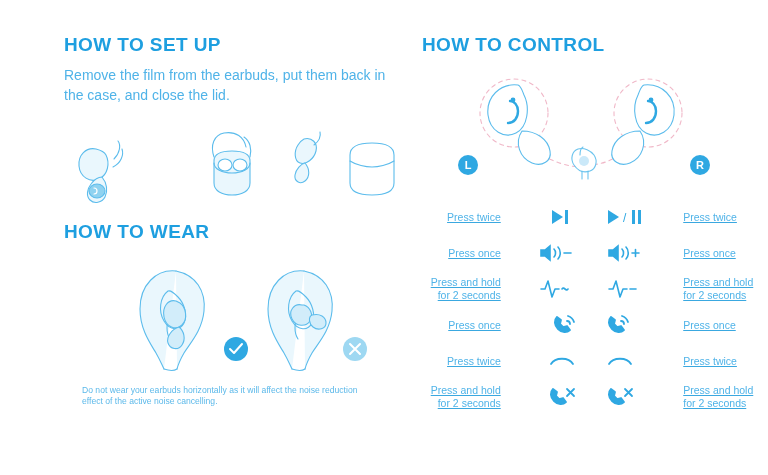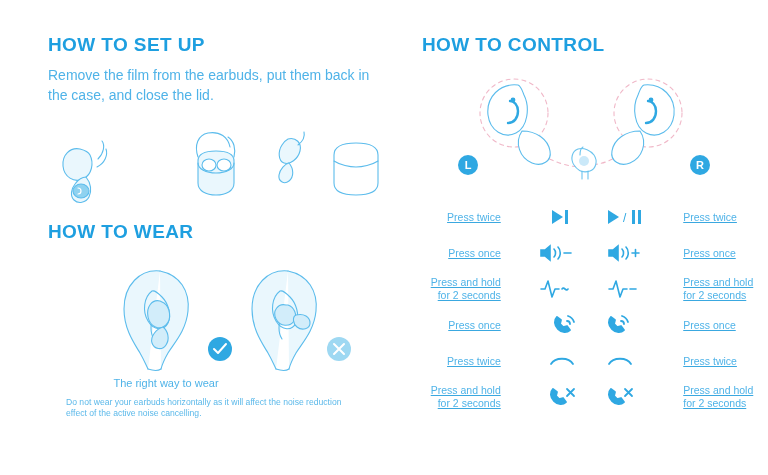--- a/index.html
+++ b/index.html
@@ -17,21 +17,21 @@
   }
   .page {
     position: relative;
     width: 768px;
     height: 475px;
   }
 
   
   .left-col {
     position: absolute;
-    left: 48px;
+    left: 64px;
     top: 34px;
     width: 340px;
   }
   .right-col {
     position: absolute;
     left: 422px;
     top: 34px;
     width: 340px;
   }
 
@@ -193,21 +193,20 @@
           </g>
 
           <g>
             <circle cx="291" cy="92" r="12" fill="#9ed8f2" stroke="none"></circle>
             <path d="M286 87 l10 10 M296 87 l-10 10" stroke="#ffffff" stroke-width="2"></path>
           </g>
         </svg>
       </div>
 
       <div class="wear-captions">
-        <div class="wear-caption">The right way to wear</div>
       </div>
 
       <div class="wear-note">Do not wear your earbuds horizontally as it will affect the noise reduction effect of the active noise cancelling.</div>
     </div>
   </div>
 
   <div class="right-col">
     <h2 class="section-title">HOW TO CONTROL</h2>
 
     <div class="control-art">

